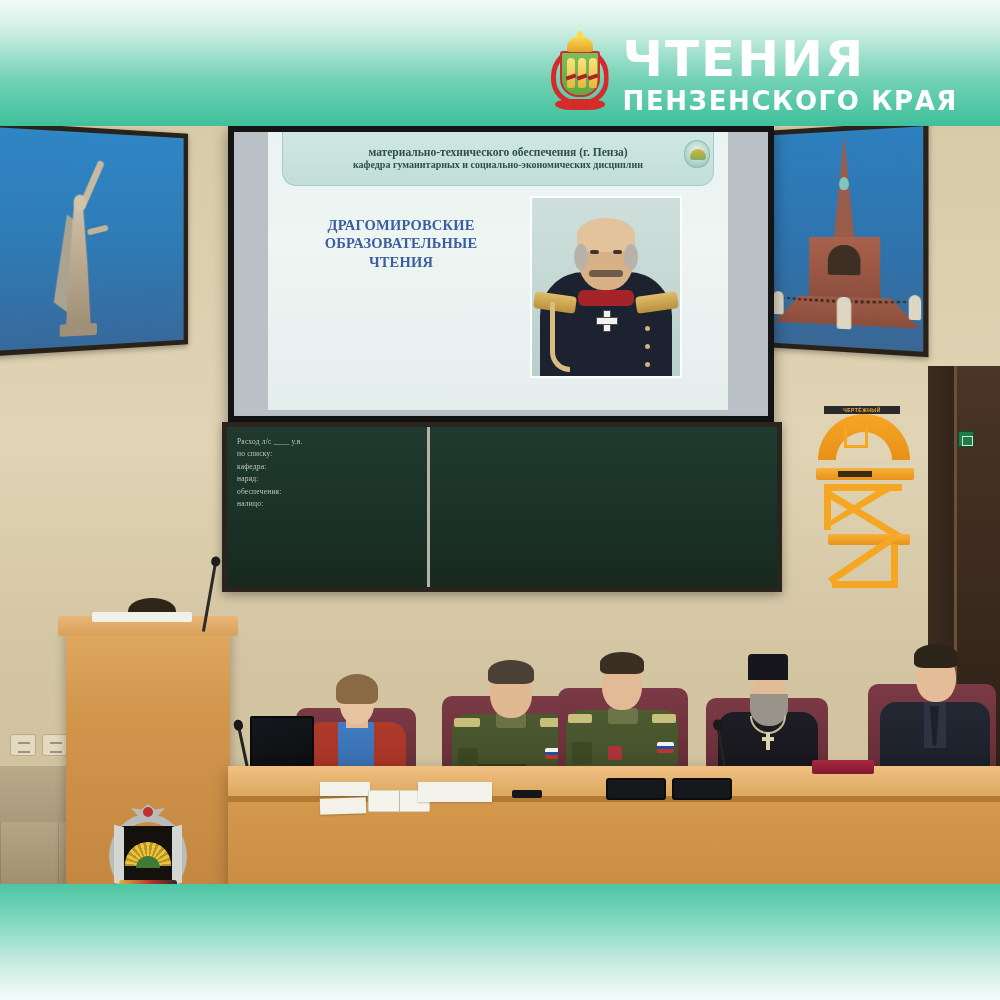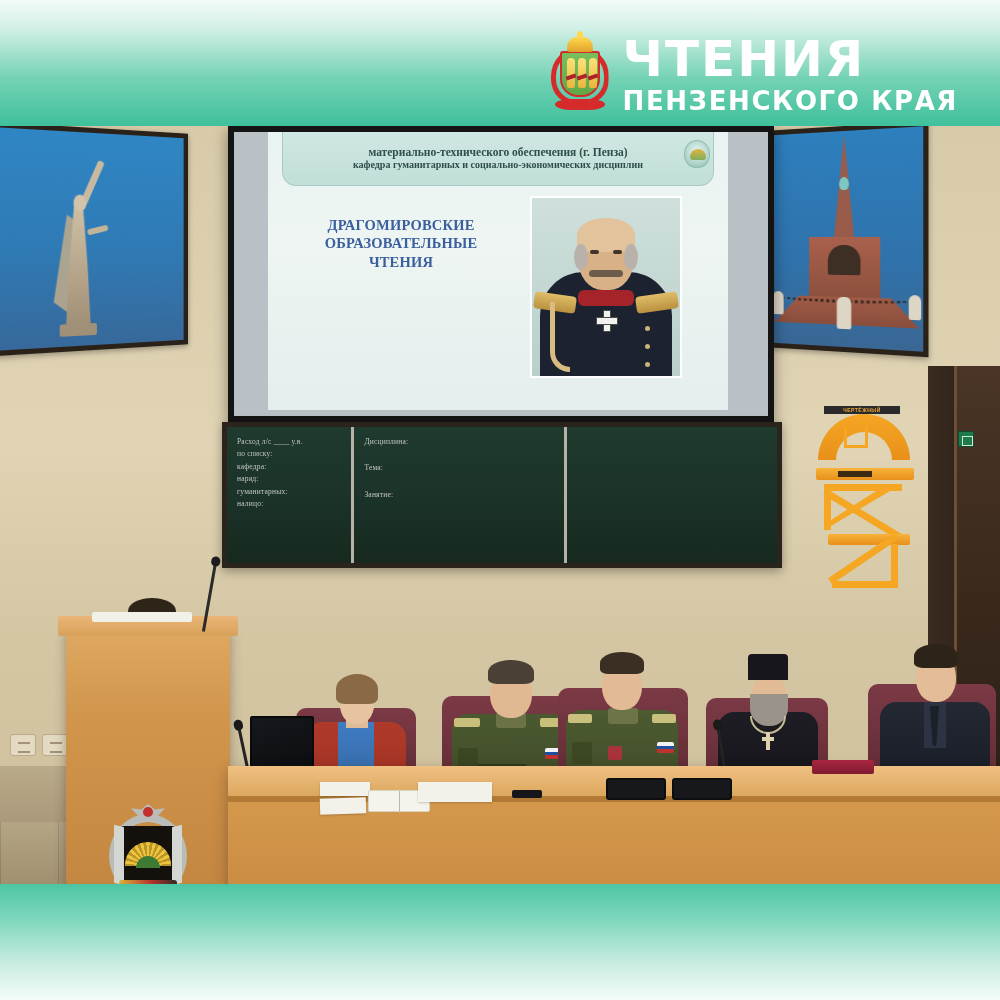--- a/index.html
+++ b/index.html
@@ -292,21 +292,21 @@
   .p-cross::before, .p-cross::after {
     content:""; position:absolute; background:#f1f1ee; border:1px solid #4a4a46;
   }
   .p-cross::before { left:7px; top:0; width:6px; height:20px; }
   .p-cross::after  { left:0; top:7px; width:20px; height:6px; }
   .p-btn { position:absolute; right:30px; width:5px; height:5px; background:#cbb47a; border-radius:50%; }
   .p-btn.b1 { top:128px; } .p-btn.b2 { top:146px; } .p-btn.b3 { top:164px; }
 
   
   .board-frame {
-    position:absolute; left:222px; top:296px; width:560px; height:146px;
+    position:absolute; left:222px; top:296px; width:560px; height:170px;
     background:#2a241c; padding:5px;
     box-shadow:0 3px 10px rgba(0,0,0,.35);
   }
   .board {
     position:relative; width:100%; height:100%;
     background:linear-gradient(180deg,#1f3a2e 0%, #1b3228 55%, #17291f 100%);
     display:flex;
   }
   .board-panel { position:relative; flex:1; padding:9px 10px; }
   .board-panel + .board-panel { border-left:3px solid #b6b2a6; }
@@ -768,27 +768,22 @@
       </div>
     </div>
 
     <div class="board-frame">
       <div class="board">
         <div class="board-panel narrow">
           <div class="chalk">Расход л/с ____ у.в.</div>
           <div class="chalk">по списку:</div>
           <div class="chalk">кафедра:</div>
           <div class="chalk">наряд:</div>
-          <div class="chalk">гуманитарных:</div>
+          <div class="chalk">обеспечения:</div>
           <div class="chalk">налицо:</div>
-        </div>
-        <div class="board-panel">
-          <div class="chalk">Дисциплина:</div>
-          <div class="chalk sp">Тема:</div>
-          <div class="chalk sp">Занятие:</div>
         </div>
         <div class="board-panel"></div>
       </div>
     </div>
 
     <div class="tools">
       <div class="tool-label">ЧЕРТЁЖНЫЙ</div>
       <div class="protractor"></div>
       <div class="protractor-bar"></div>
       <div class="ruler"></div>

